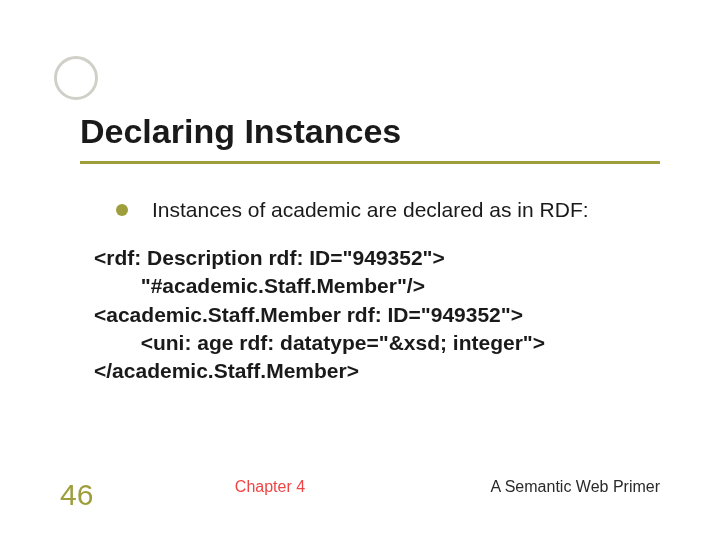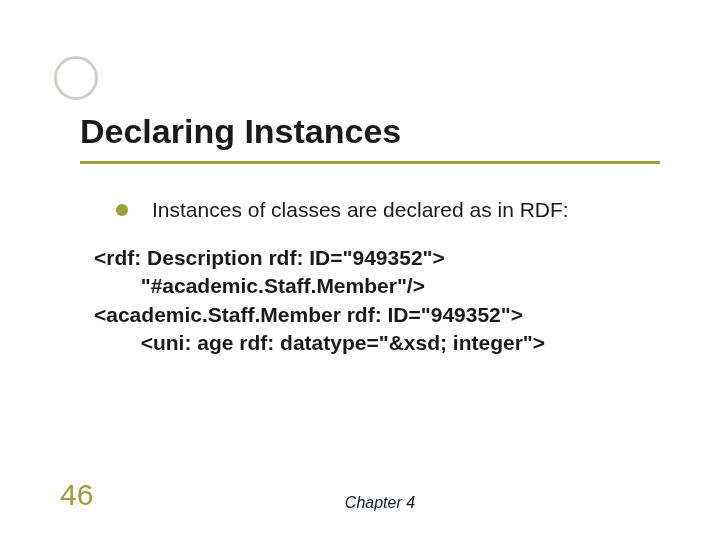--- a/index.html
+++ b/index.html
@@ -66,62 +66,63 @@
     line-height: 1.35;
     font-family: Arial, Helvetica, sans-serif;
   }
   .code-line { white-space: pre; }
   .footer {
     position: absolute;
     bottom: 28px;
     left: 0;
     right: 0;
     display: flex;
-    align-items: flex-end;
+    align-items: flex-start;
     padding: 0 60px;
   }
   .slide-number {
     font-size: 30px;
     color: #9e9e3d;
     font-weight: normal;
     width: 80px;
   }
   .footer-center {
     flex: 1;
     text-align: center;
     font-size: 16px;
-    color: #0f172a;
+    color: #ef4444;
     margin-left: -40px;
-    font-style: italic;
   }
   .footer-right {
     font-size: 16px;
     color: #2a2a2a;
     text-align: right;
     width: 220px;
   }
 </style>
 </head>
 <body>
 
 <div class="slide">
   <div class="accent-circle"></div>
 
   <h1 class="title">Declaring Instances</h1>
   <div class="underline"></div>
 
   <div class="bullet-row">
     <div class="bullet-dot"></div>
-    <div class="bullet-text">Instances of classes are declared as in RDF:</div>
+    <div class="bullet-text">Instances of academic are declared as in RDF:</div>
   </div>
 
   <div class="code-block">
     <div class="code-line">&lt;rdf: Description rdf: ID="949352"&gt;</div>
     <div class="code-line">        "#academic.Staff.Member"/&gt;</div>
     <div class="code-line">&lt;academic.Staff.Member rdf: ID="949352"&gt;</div>
     <div class="code-line">        &lt;uni: age rdf: datatype="&amp;xsd; integer"&gt;</div>
+    <div class="code-line">&lt;/academic.Staff.Member&gt;</div>
   </div>
 
   <div class="footer">
     <div class="slide-number">46</div>
     <div class="footer-center">Chapter 4</div>
+    <div class="footer-right">A Semantic Web Primer</div>
   </div>
 </div>
 
 </body></html>

